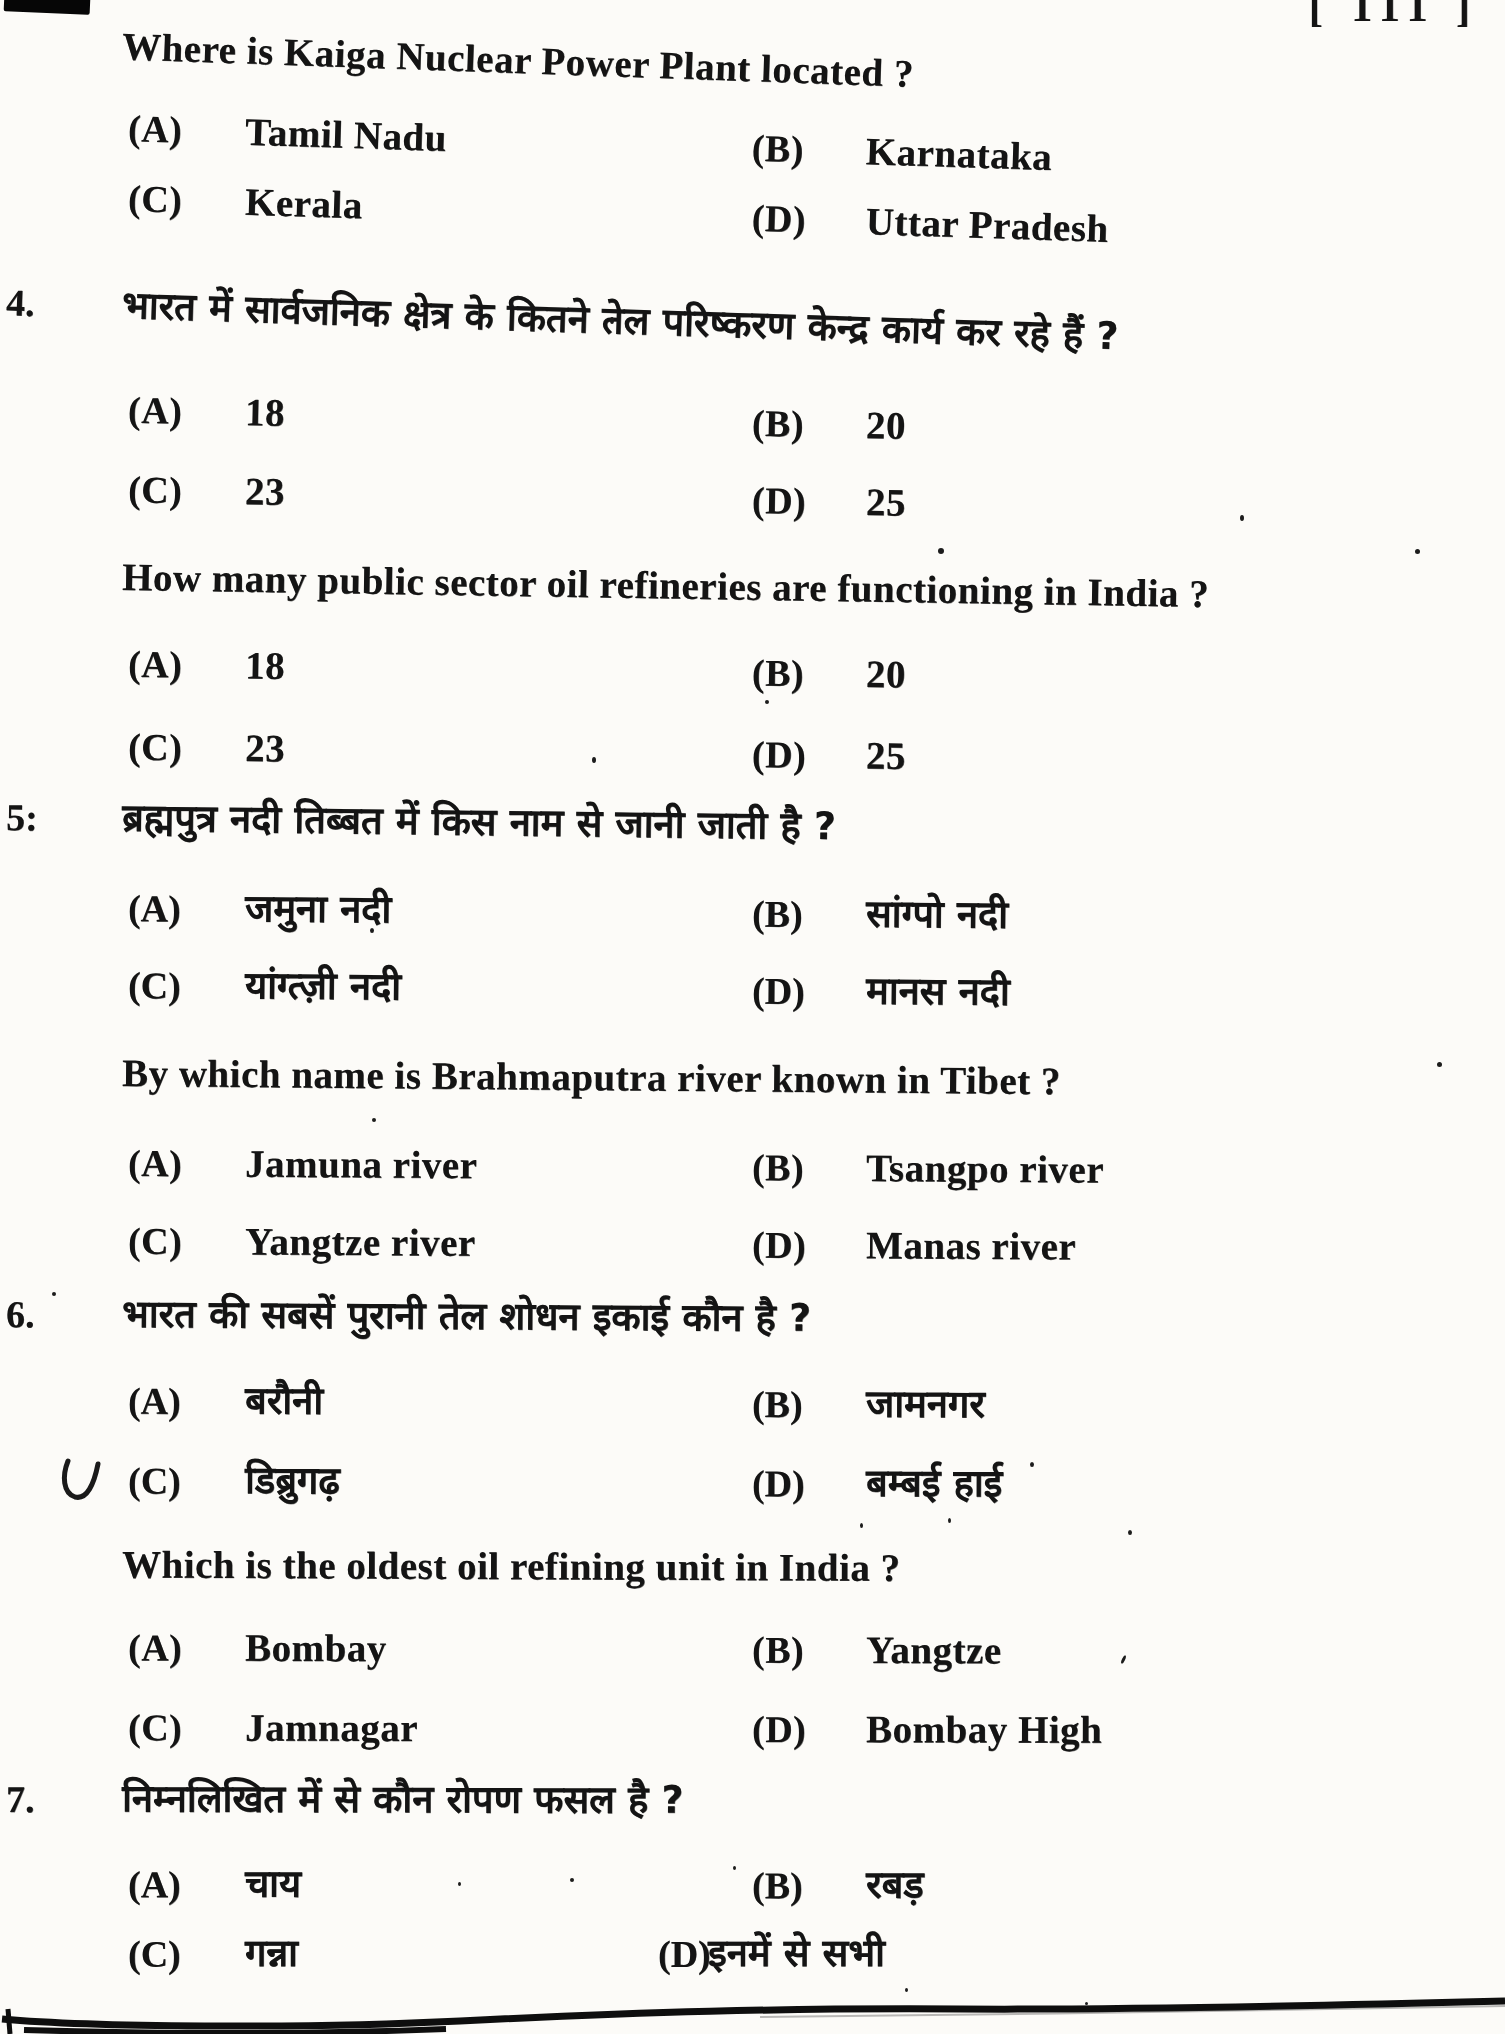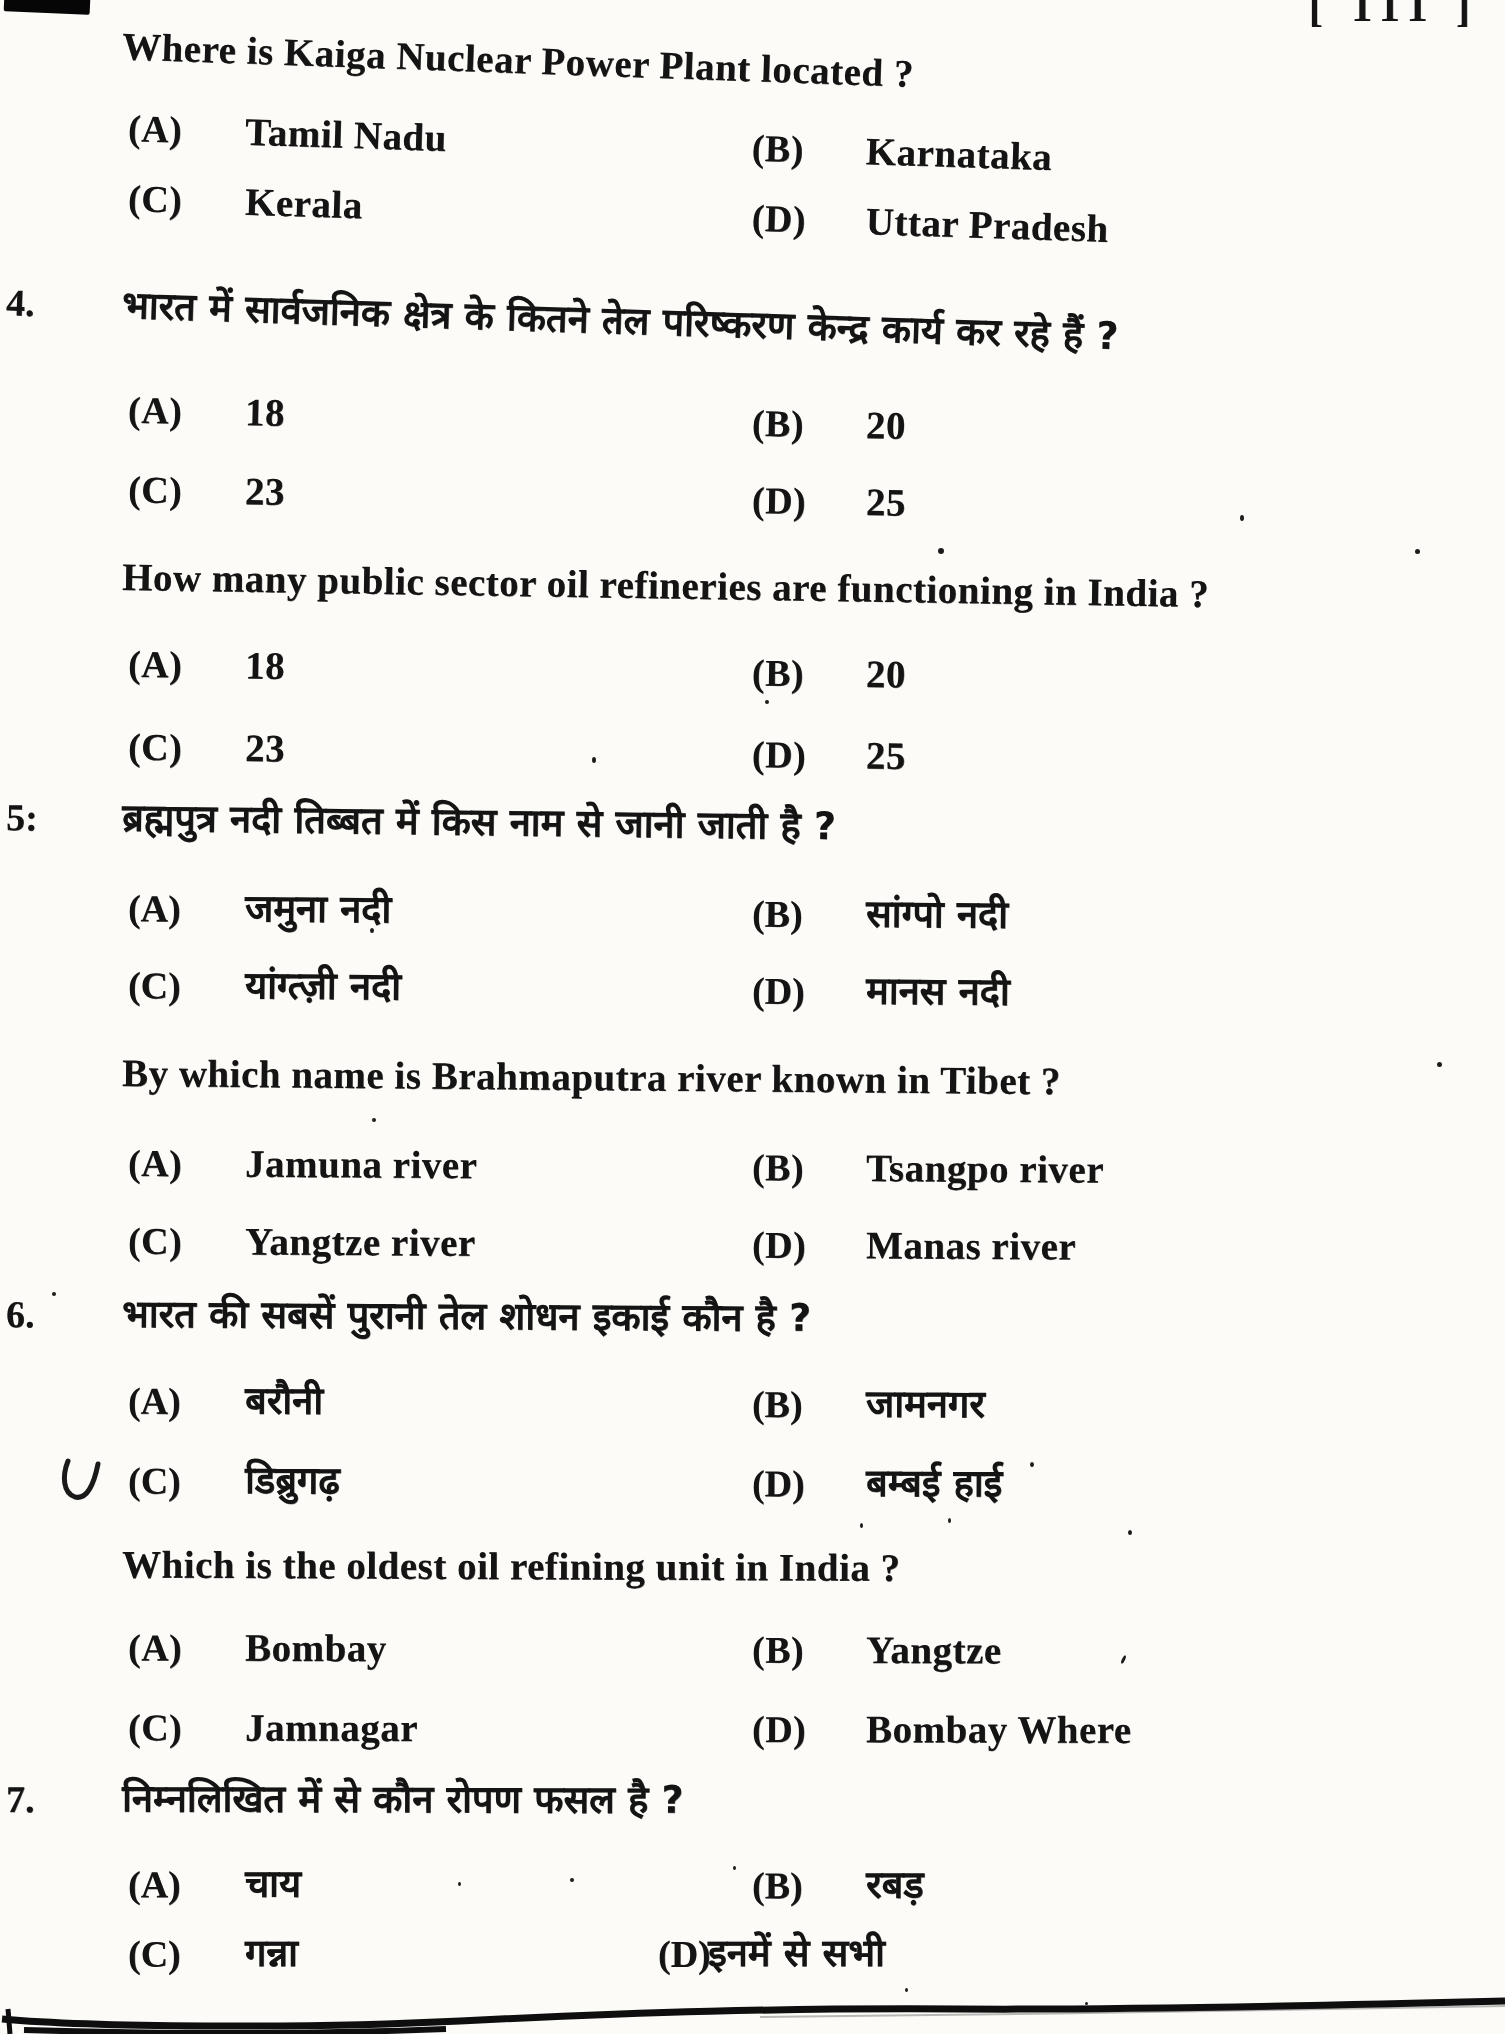--- a/index.html
+++ b/index.html
@@ -151,21 +151,21 @@
 <div class="r rot en ink" style="top:1625px;--rot:0.2deg">
   <span class="ol c1l">(A)</span>
   <span class="ot c1t">Bombay</span>
   <span class="ol c2l">(B)</span>
   <span class="ot c2t">Yangtze</span>
 </div>
 <div class="r rot en ink" style="top:1705px;--rot:0.15deg">
   <span class="ol c1l">(C)</span>
   <span class="ot c1t">Jamnagar</span>
   <span class="ol c2l">(D)</span>
-  <span class="ot c2t">Bombay Where</span>
+  <span class="ot c2t">Bombay High</span>
 </div>
 
 <div class="r rot hi ink" style="top:1777px;--rot:0.15deg">
   <span class="qnum">7.</span>
   <span class="qtext">निम्नलिखित में से कौन रोपण फसल है ?</span>
 </div>
 <div class="r rot hi ink" style="top:1862px;--rot:0.1deg">
   <span class="ol c1l">(A)</span>
   <span class="ot c1t">चाय</span>
   <span class="ol c2l">(B)</span>

